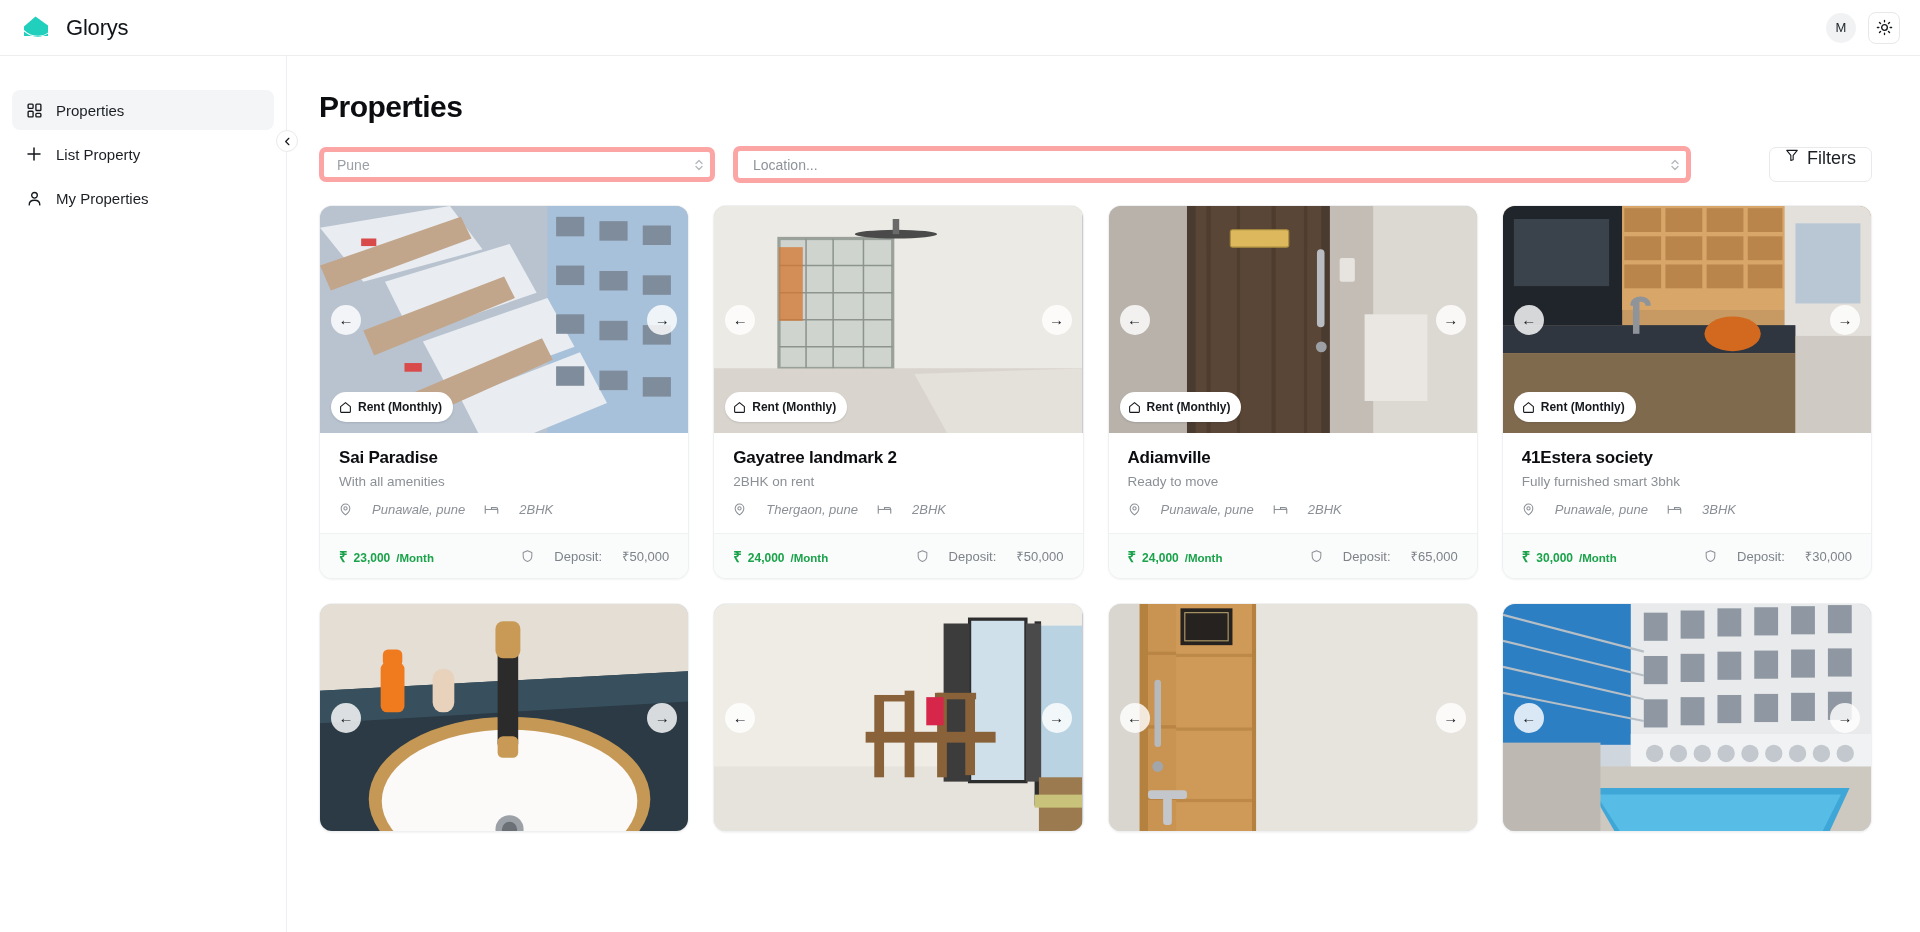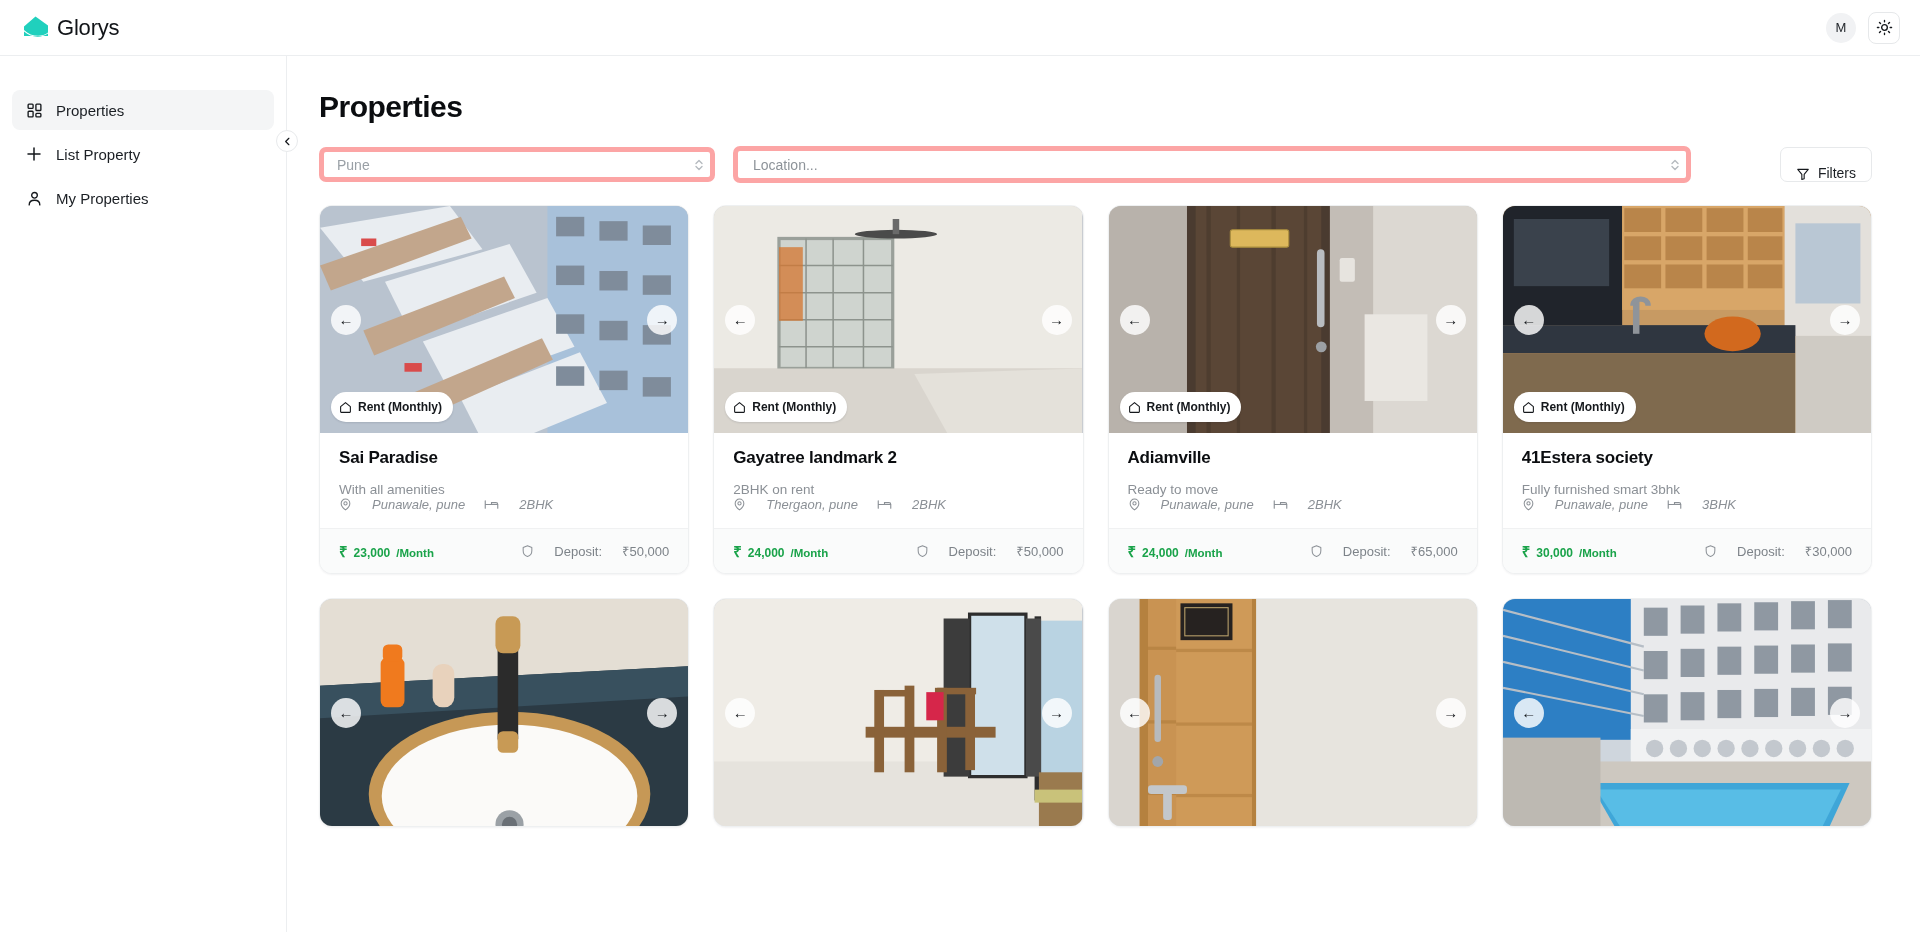--- a/index.html
+++ b/index.html
@@ -13,21 +13,21 @@
 
   
   .topbar {
     position: absolute; top: 0; left: 0;
     width: 1920px; height: 56px;
     background: #ffffff;
     border-bottom: 1px solid #eceef0;
     display: flex; align-items: center;
     z-index: 40;
   }
-  .brand { display: flex; align-items: center; gap: 5px; margin-left: 20px; }
+  .brand { display: flex; align-items: center; gap: 14px; margin-left: 20px; }
   .brand-logo { width: 32px; height: 30px; display: block; }
   .brand-name { font-size: 22px; font-weight: 400; letter-spacing: -.2px; color: #111418; }
   .topbar-right {
     margin-left: auto; margin-right: 20px;
     display: flex; align-items: center; gap: 12px;
   }
   .avatar {
     width: 30px; height: 30px; border-radius: 50%;
     background: #f1f2f4; color: #1f2328;
     display: flex; align-items: center; justify-content: center;
@@ -90,24 +90,24 @@
     font-size: 14px; color: #9aa0a6;
     cursor: pointer; white-space: nowrap;
   }
   .select-city { width: 396px; }
   .select-loc  { width: 958px; height: 37px; color: #8d9399; padding-left: 15px; }
   .select-caret {
     position: absolute; right: 11px; top: 50%; transform: translateY(-50%);
     display: flex; flex-direction: column; gap: 2px; pointer-events: none;
   }
   .filters-btn {
-    margin-left: auto; display: flex; align-items: flex-end; gap: 8px;
+    margin-left: auto; display: flex; align-items: flex-start; gap: 8px;
     height: 35px; padding: 0 15px;
     border: 1px solid #e7e9eb; border-radius: 7px; background: #fff;
-    font-size: 14px; color: #1b1f24; cursor: pointer;
+    font-size: 18px; color: #1b1f24; cursor: pointer;
   }
 
   
   .grid {
     display: grid;
     grid-template-columns: repeat(4, 1fr);
     gap: 24px;
   }
   .card {
     background: #fff;
@@ -135,23 +135,23 @@
     position: absolute; left: 11px; bottom: 11px;
     display: flex; align-items: center; gap: 6px;
     height: 30px; padding: 0 11px 0 8px;
     background: #fff; border-radius: 999px;
     font-size: 12px; font-weight: 700; color: #15181c;
     box-shadow: 0 1px 2px rgba(16,24,40,.12);
   }
   .card-body { padding: 15px 19px 16px; }
   .card-title {
     font-size: 17px; font-weight: 700; letter-spacing: -.2px;
-    color: #0b0d10; margin-bottom: 14px;
-  }
-  .card-sub { font-size: 13.5px; color: #8b9096; }
+    color: #0b0d10; margin-bottom: 6px;
+  }
+  .card-sub { font-size: 13.5px; color: #8b9096; margin-bottom: 13px; }
   .card-meta { display: flex; align-items: center; gap: 19px; font-size: 13px; color: #8b9096; }
   .meta-item { display: flex; align-items: center; gap: 20px; font-style: italic; }
   .card-foot {
     border-top: 1px solid #f0f1f2;
     background: #fafbfb;
     padding: 12px 19px;
     display: flex; align-items: center; justify-content: space-between;
   }
   .price { display: flex; align-items: baseline; gap: 6px; color: #1aa34a; }
   .rupee { font-size: 15px; font-weight: 700; }

